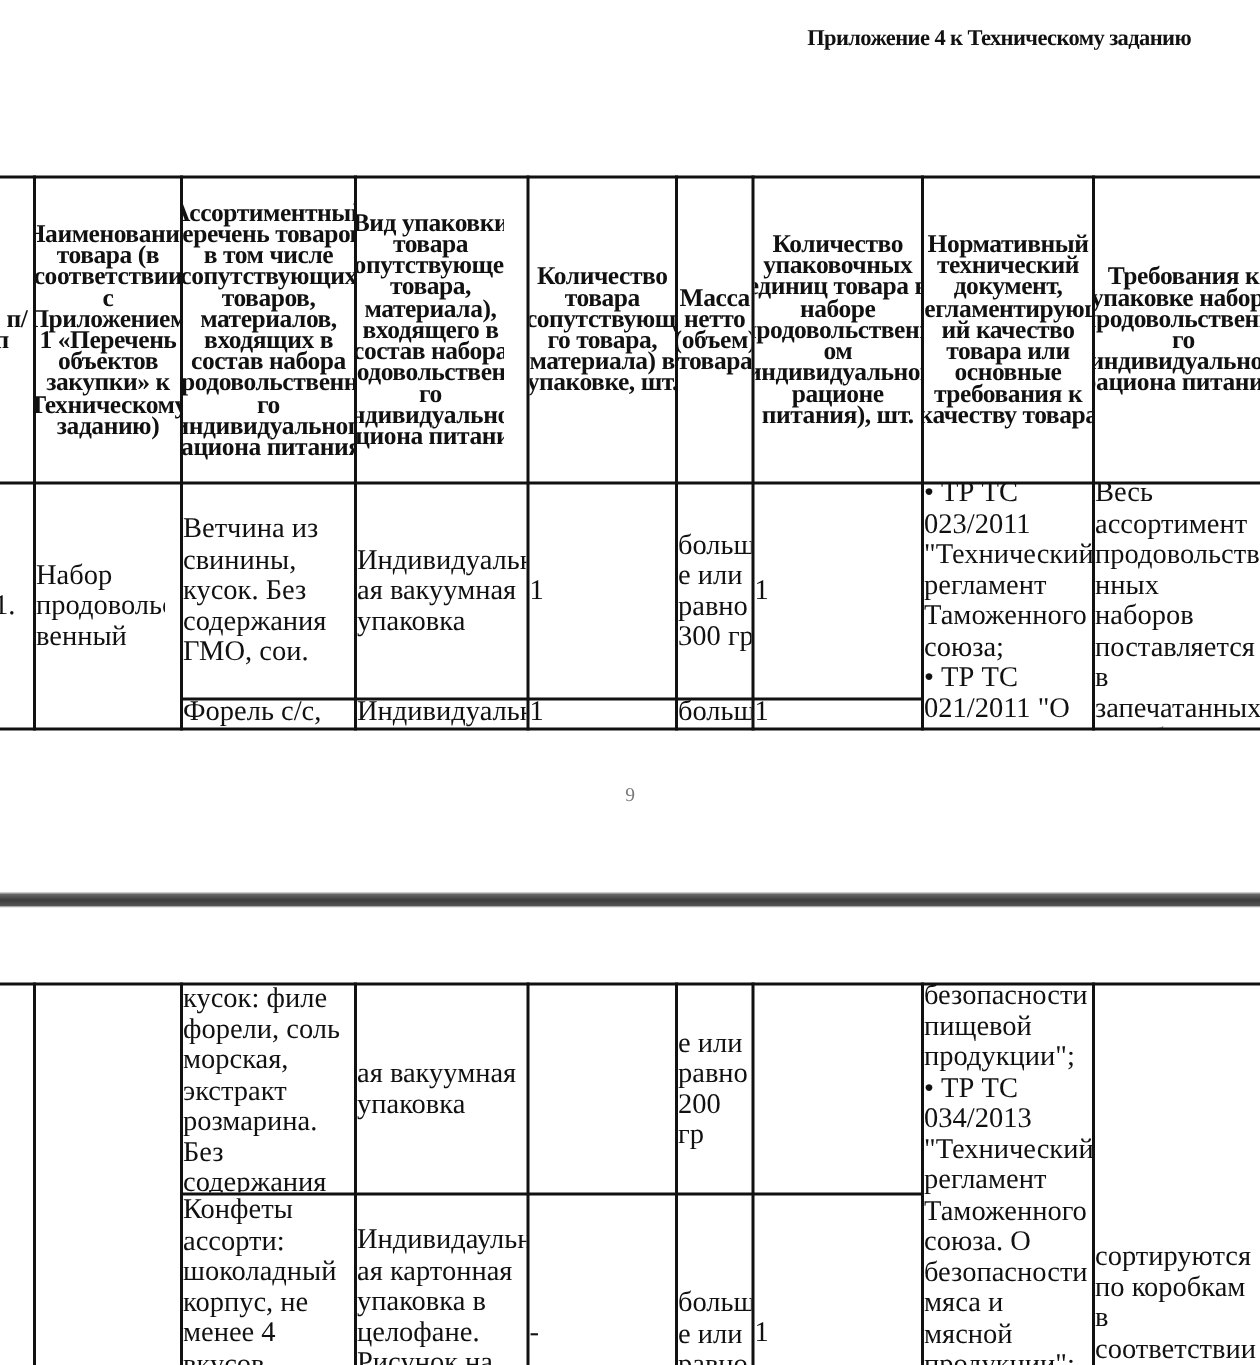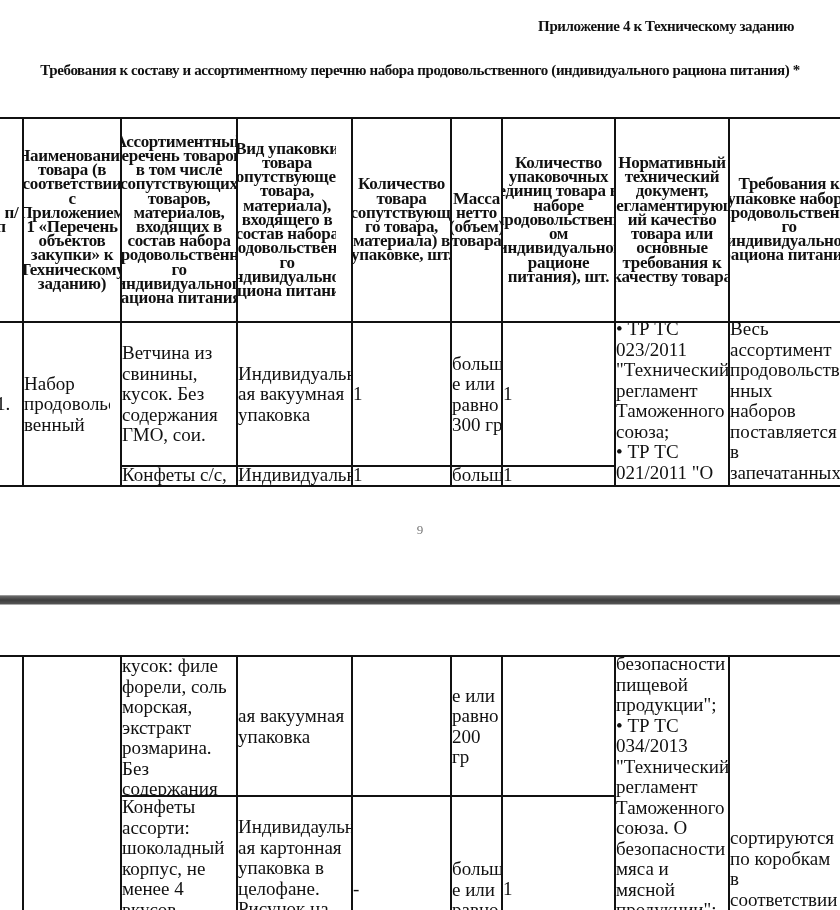--- a/index.html
+++ b/index.html
@@ -18,21 +18,20 @@
   .cell { position:absolute; box-sizing:border-box; overflow:hidden; }
   .hdr { display:flex; align-items:center; justify-content:center; text-align:center; font-size:17px; font-weight:bold; line-height:14.2px; letter-spacing:-0.3px; padding:0 1px; }
   .body-cell { font-size:19px; line-height:20.5px; padding:1px 2px 0 2px; white-space:pre-line; }
   .vc { display:flex; align-items:center; }
 </style>
 </head>
 <body>
 
 <div class="page" id="page1">
   <div class="appendix">Приложение 4 к Техническому заданию</div>
-  <div class="doc-title">Требования к составу и ассортиментному перечню набора продовольственного (индивидуального рациона питания) *</div>
 
   <div class="grid" style="top:0;">
 
     <div class="hline" style="top:117px;left:0;width:840px;"></div>
     <div class="hline" style="top:321px;left:0;width:840px;"></div>
     <div class="hline" style="top:465px;left:120px;width:495px;"></div>
     <div class="hline" style="top:485px;left:0;width:840px;"></div>
 
     <div class="vline" style="left:22px;top:117px;height:370px;"></div>
     <div class="vline" style="left:120px;top:117px;height:370px;"></div>
@@ -66,21 +65,21 @@
     <div class="cell body-cell vc" style="left:236px;top:323px;width:115px;height:142px;">Индивидуальн
 ая вакуумная
 упаковка</div>
     <div class="cell body-cell vc" style="left:351px;top:323px;width:99px;height:142px;">1</div>
     <div class="cell body-cell vc" style="left:450px;top:323px;width:51px;height:142px;">больш
 е или
 равно
 300 гр</div>
     <div class="cell body-cell vc" style="left:501px;top:323px;width:113px;height:142px;">1</div>
 
-    <div class="cell body-cell" style="left:120px;top:465px;width:116px;height:20px;padding-top:0;">Конфеты с/с,</div>
+    <div class="cell body-cell" style="left:120px;top:465px;width:116px;height:20px;padding-top:0;">Форель с/с,</div>
     <div class="cell body-cell" style="left:236px;top:465px;width:115px;height:20px;padding-top:0;">Индивидуальн</div>
     <div class="cell body-cell" style="left:351px;top:465px;width:99px;height:20px;padding-top:0;">1</div>
     <div class="cell body-cell" style="left:450px;top:465px;width:51px;height:20px;padding-top:0;">больш</div>
     <div class="cell body-cell" style="left:501px;top:465px;width:113px;height:20px;padding-top:0;">1</div>
 
     <div class="cell body-cell" style="left:614px;top:318px;width:114px;height:167px;">• ТР ТС
 023/2011
 "Технический
 регламент
 Таможенного

